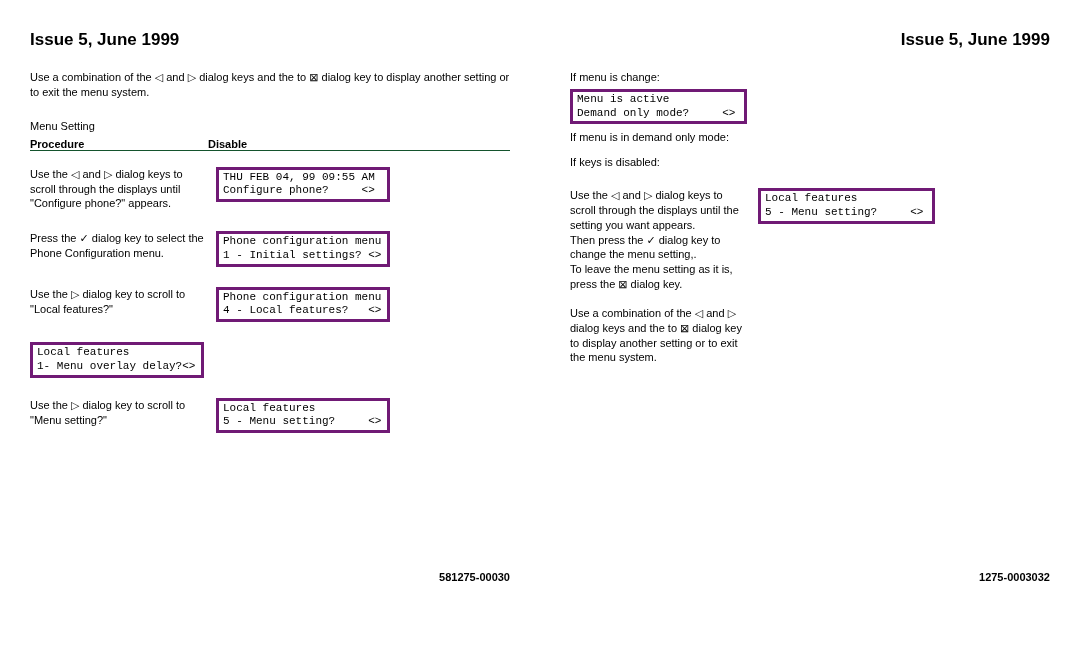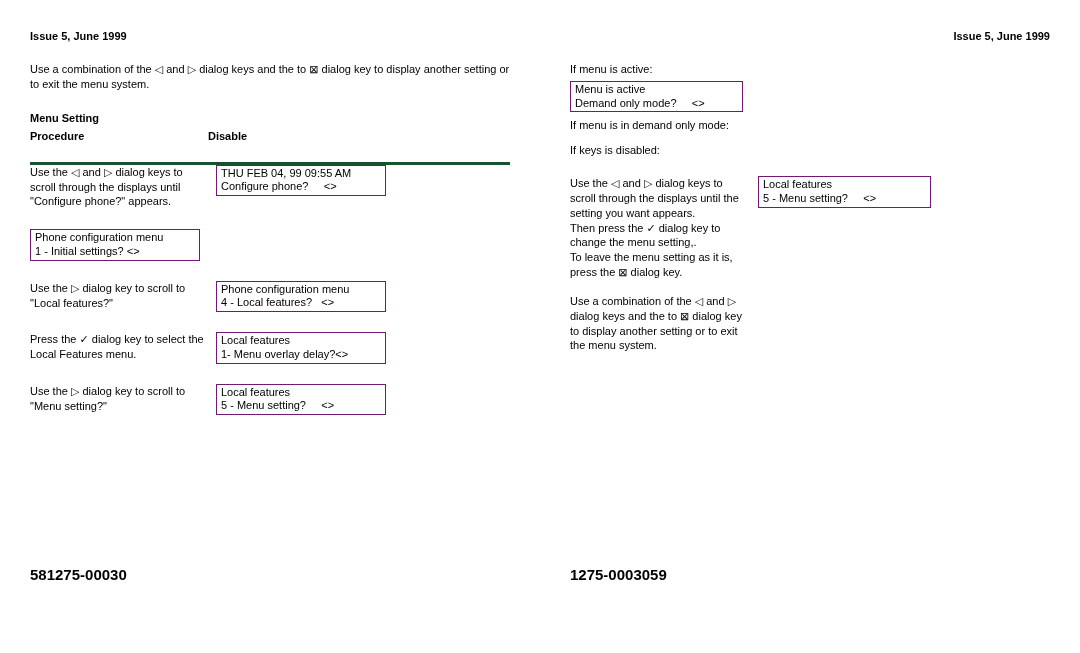--- a/index.html
+++ b/index.html
@@ -1,97 +1,97 @@
 <!DOCTYPE html>
 <html><head>
 <meta charset="utf-8">
 <style>
 body{margin:0;padding:0;background:#fff;font-family:Arial,Helvetica,sans-serif;font-size:11px;color:#000;width:1080px;height:653px;overflow:hidden}
 .page{display:flex;padding:30px 30px 10px 30px;gap:60px;height:593px;box-sizing:border-box}
 .col{flex:1;display:flex;flex-direction:column}
-.hdr{font-weight:bold;font-size:11px;margin-bottom:20px}
+.hdr{font-weight:bold;font-size:17px;margin-bottom:20px}
 .hdr-r{text-align:right}
 .intro{margin-bottom:20px;line-height:1.35}
-.sec-title{font-weight:bold;margin-bottom:6px}
-.tbl-hdr{display:flex;font-weight:bold;border-bottom:3px solid #14532d;padding-bottom:20px;margin-bottom:0}
+.sec-title{font-weight:normal;margin-bottom:6px}
+.tbl-hdr{display:flex;font-weight:bold;border-bottom:1px solid #14532d;padding-bottom:0;margin-bottom:16px}
 .tbl-hdr .p{width:178px}
 .row{display:flex;margin-bottom:20px}
 .proc{width:178px;line-height:1.35;padding-right:8px}
-.disp{border:1px solid #701a75;font-family:Liberation Sans, sans-serif;font-size:11px;padding:1px 4px;white-space:pre;line-height:1.25;height:fit-content}
+.disp{border:3px solid #701a75;font-family:Liberation Mono, monospace;font-size:11px;padding:1px 4px;white-space:pre;line-height:1.25;height:fit-content}
 .disp-top{width:160px}
 .disp-r{width:163px}
 .gap{height:6px}
 .lbl{margin-bottom:4px;line-height:1.35}
 .rrow{display:flex;margin-bottom:14px}
 .rproc{width:180px;line-height:1.35;padding-right:8px}
-.ftr{display:flex;justify-content:flex-start;font-weight:bold;margin-top:auto;font-size:15px}
+.ftr{display:flex;justify-content:flex-end;font-weight:bold;margin-top:auto;font-size:11px}
 </style>
 </head>
 <body>
 
 <div class="page">
 <div class="col">
 <div class="hdr">Issue 5, June 1999</div>
 <div class="intro">Use a combination of the ◁ and ▷ dialog keys and the to ⊠ dialog key to display another setting or to exit the menu system.</div>
 <div class="sec-title">Menu Setting</div>
 <div class="tbl-hdr">
 <div class="p">Procedure</div>
 <div>Disable</div>
 </div>
 <div class="row">
 <div class="proc">Use the ◁ and ▷ dialog keys to scroll through the displays until "Configure phone?" appears.</div>
 <div class="disp disp-top">THU FEB 04, 99 09:55 AM
 Configure phone?     &lt;&gt;</div>
 </div>
 <div class="row">
+<div class="proc">Press the ✓ dialog key to select the Phone Configuration menu.</div>
 <div class="disp disp-top">Phone configuration menu
 1 - Initial settings? &lt;&gt;</div>
 </div>
 <div class="row">
 <div class="proc">Use the ▷ dialog key to scroll to "Local features?"</div>
 <div class="disp disp-top">Phone configuration menu
 4 - Local features?   &lt;&gt;</div>
 </div>
 <div class="row">
-<div class="proc">Press the ✓ dialog key to select the Local Features menu.</div>
 <div class="disp disp-top">Local features
 1- Menu overlay delay?&lt;&gt;</div>
 </div>
 <div class="row">
 <div class="proc">Use the ▷ dialog key to scroll to "Menu setting?"</div>
 <div class="disp disp-top">Local features
 5 - Menu setting?     &lt;&gt;</div>
 </div>
 <div class="ftr">
 <span>58</span>
 <span>1275-00030</span>
 </div>
 </div>
 
 <div class="col">
 <div class="hdr hdr-r">Issue 5, June 1999</div>
 <div class="rrow">
 <div>
-<div class="lbl">If menu is active:</div>
+<div class="lbl">If menu is change:</div>
 <div class="disp disp-r">Menu is active
 Demand only mode?     &lt;&gt;</div>
 <div class="gap"></div>
 <div class="lbl">If menu is in demand only mode:</div>
 <div class="gap"></div>
 <div class="lbl">If keys is disabled:</div>
 </div>
 </div>
 <div class="rrow">
 <div class="rproc" style="white-space:pre-line">Use the ◁ and ▷ dialog keys to scroll through the displays until the setting you want appears.
 Then  press the ✓ dialog key to change the menu setting,.
 To leave the menu setting as it is, press the ⊠ dialog key.</div>
 <div class="disp disp-r">Local features
 5 - Menu setting?     &lt;&gt;</div>
 </div>
 <div class="rrow">
 <div class="rproc">Use a combination of the ◁ and ▷ dialog keys and the to ⊠ dialog key to display another setting or to exit the menu system.</div>
 </div>
 <div class="ftr">
 <span>1275-00030</span>
-<span>59</span>
+<span>32</span>
 </div>
 </div>
 </div>
 
 </body></html>

